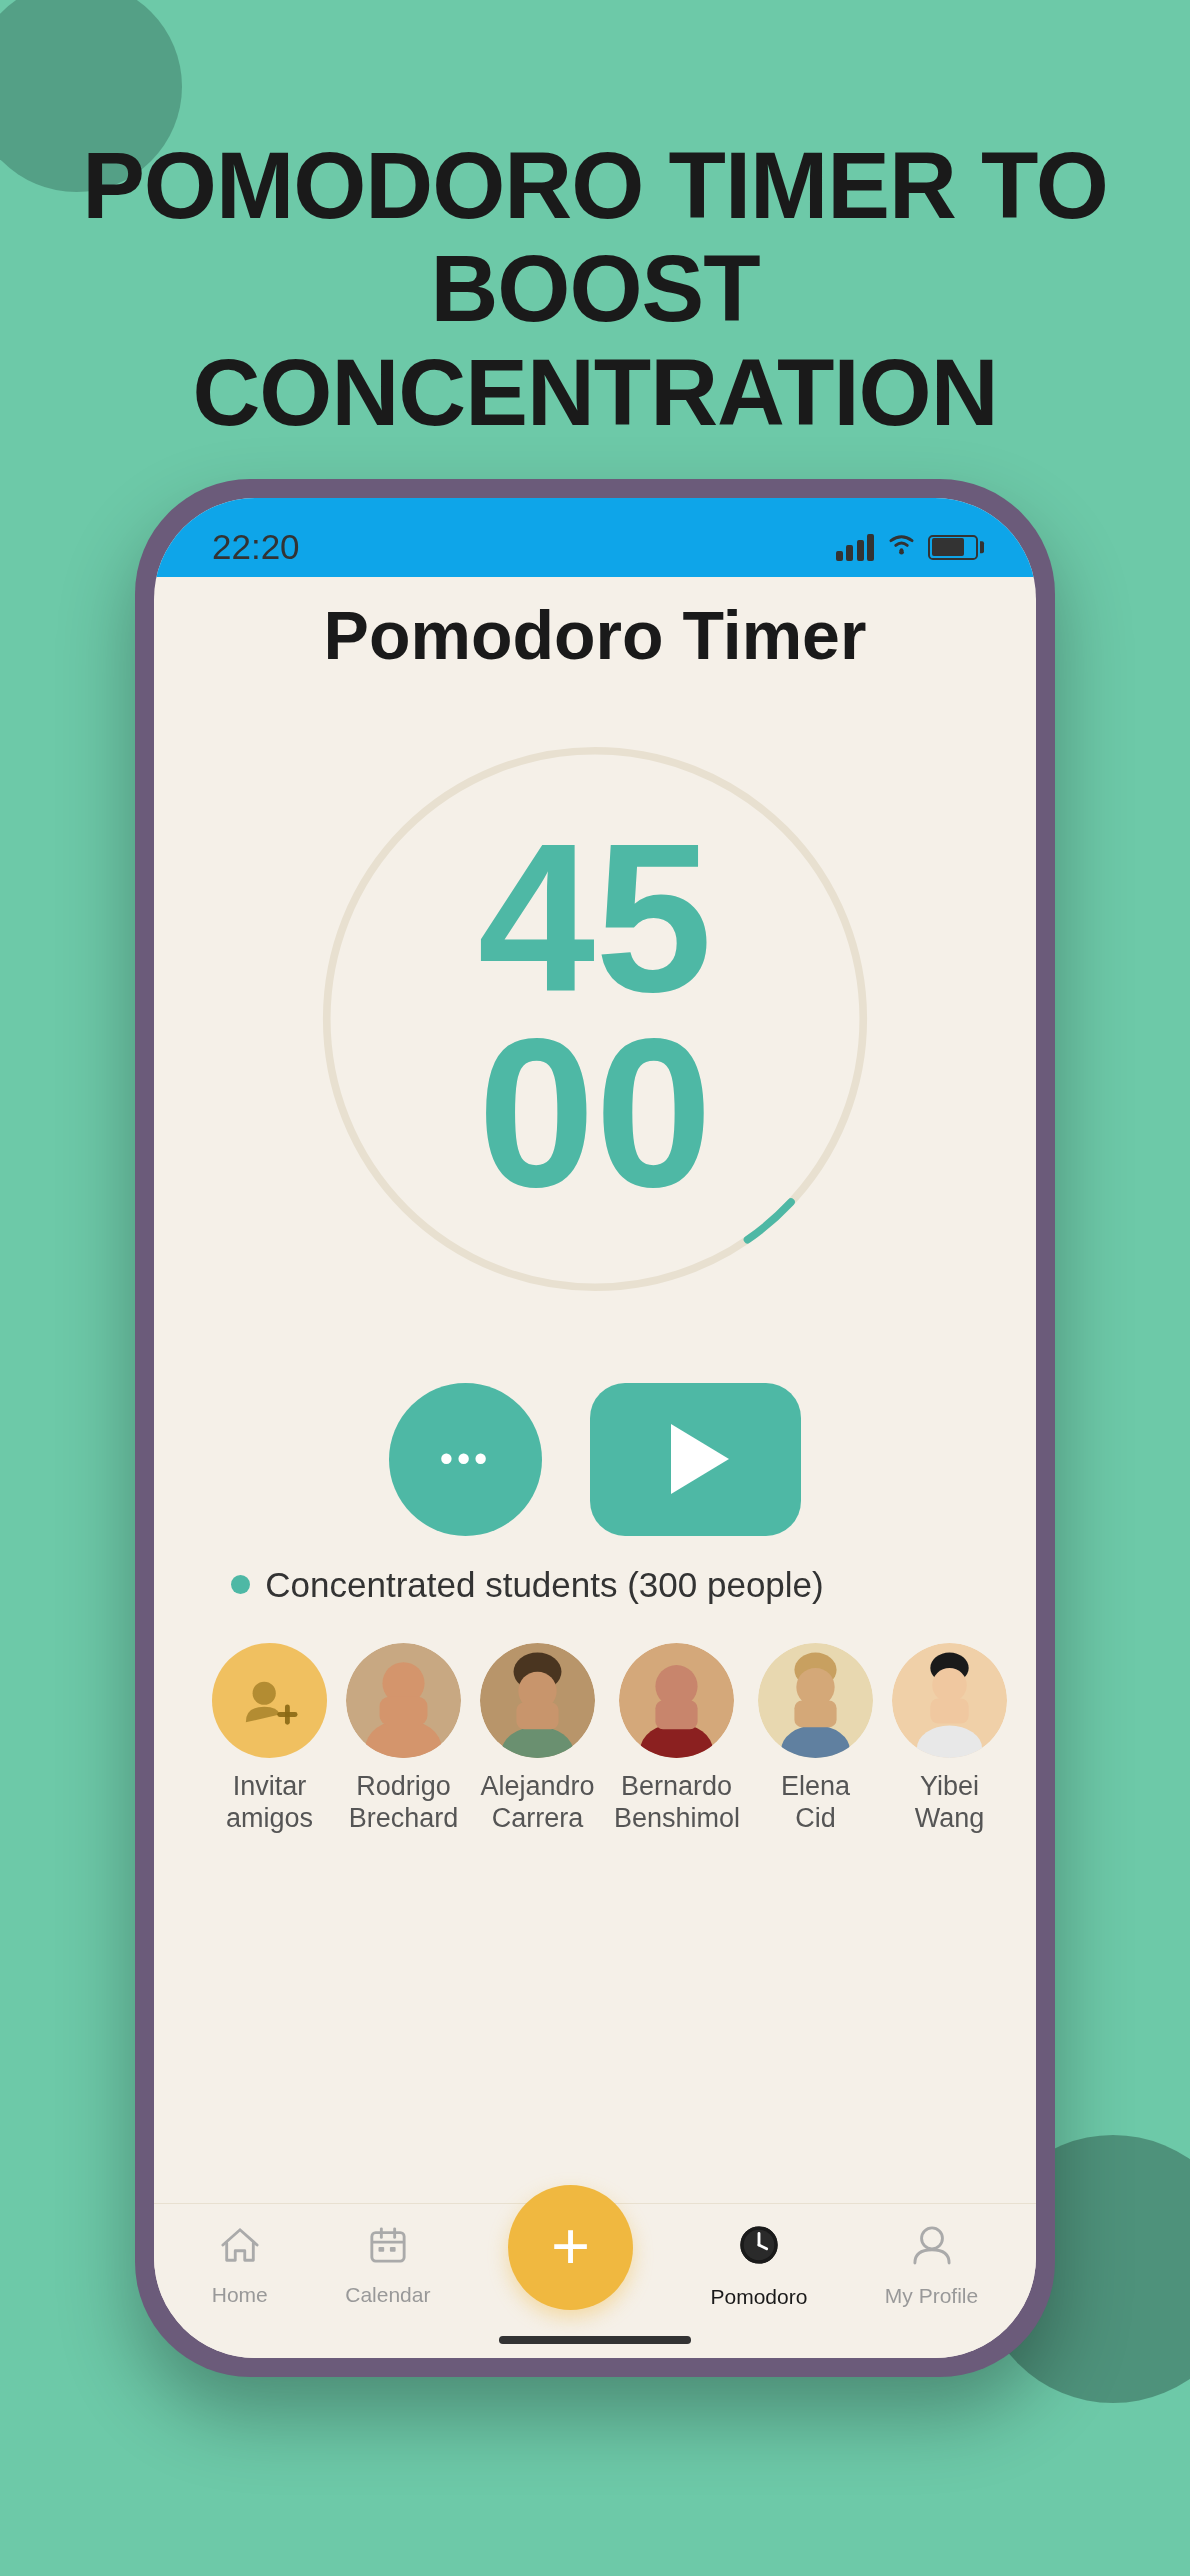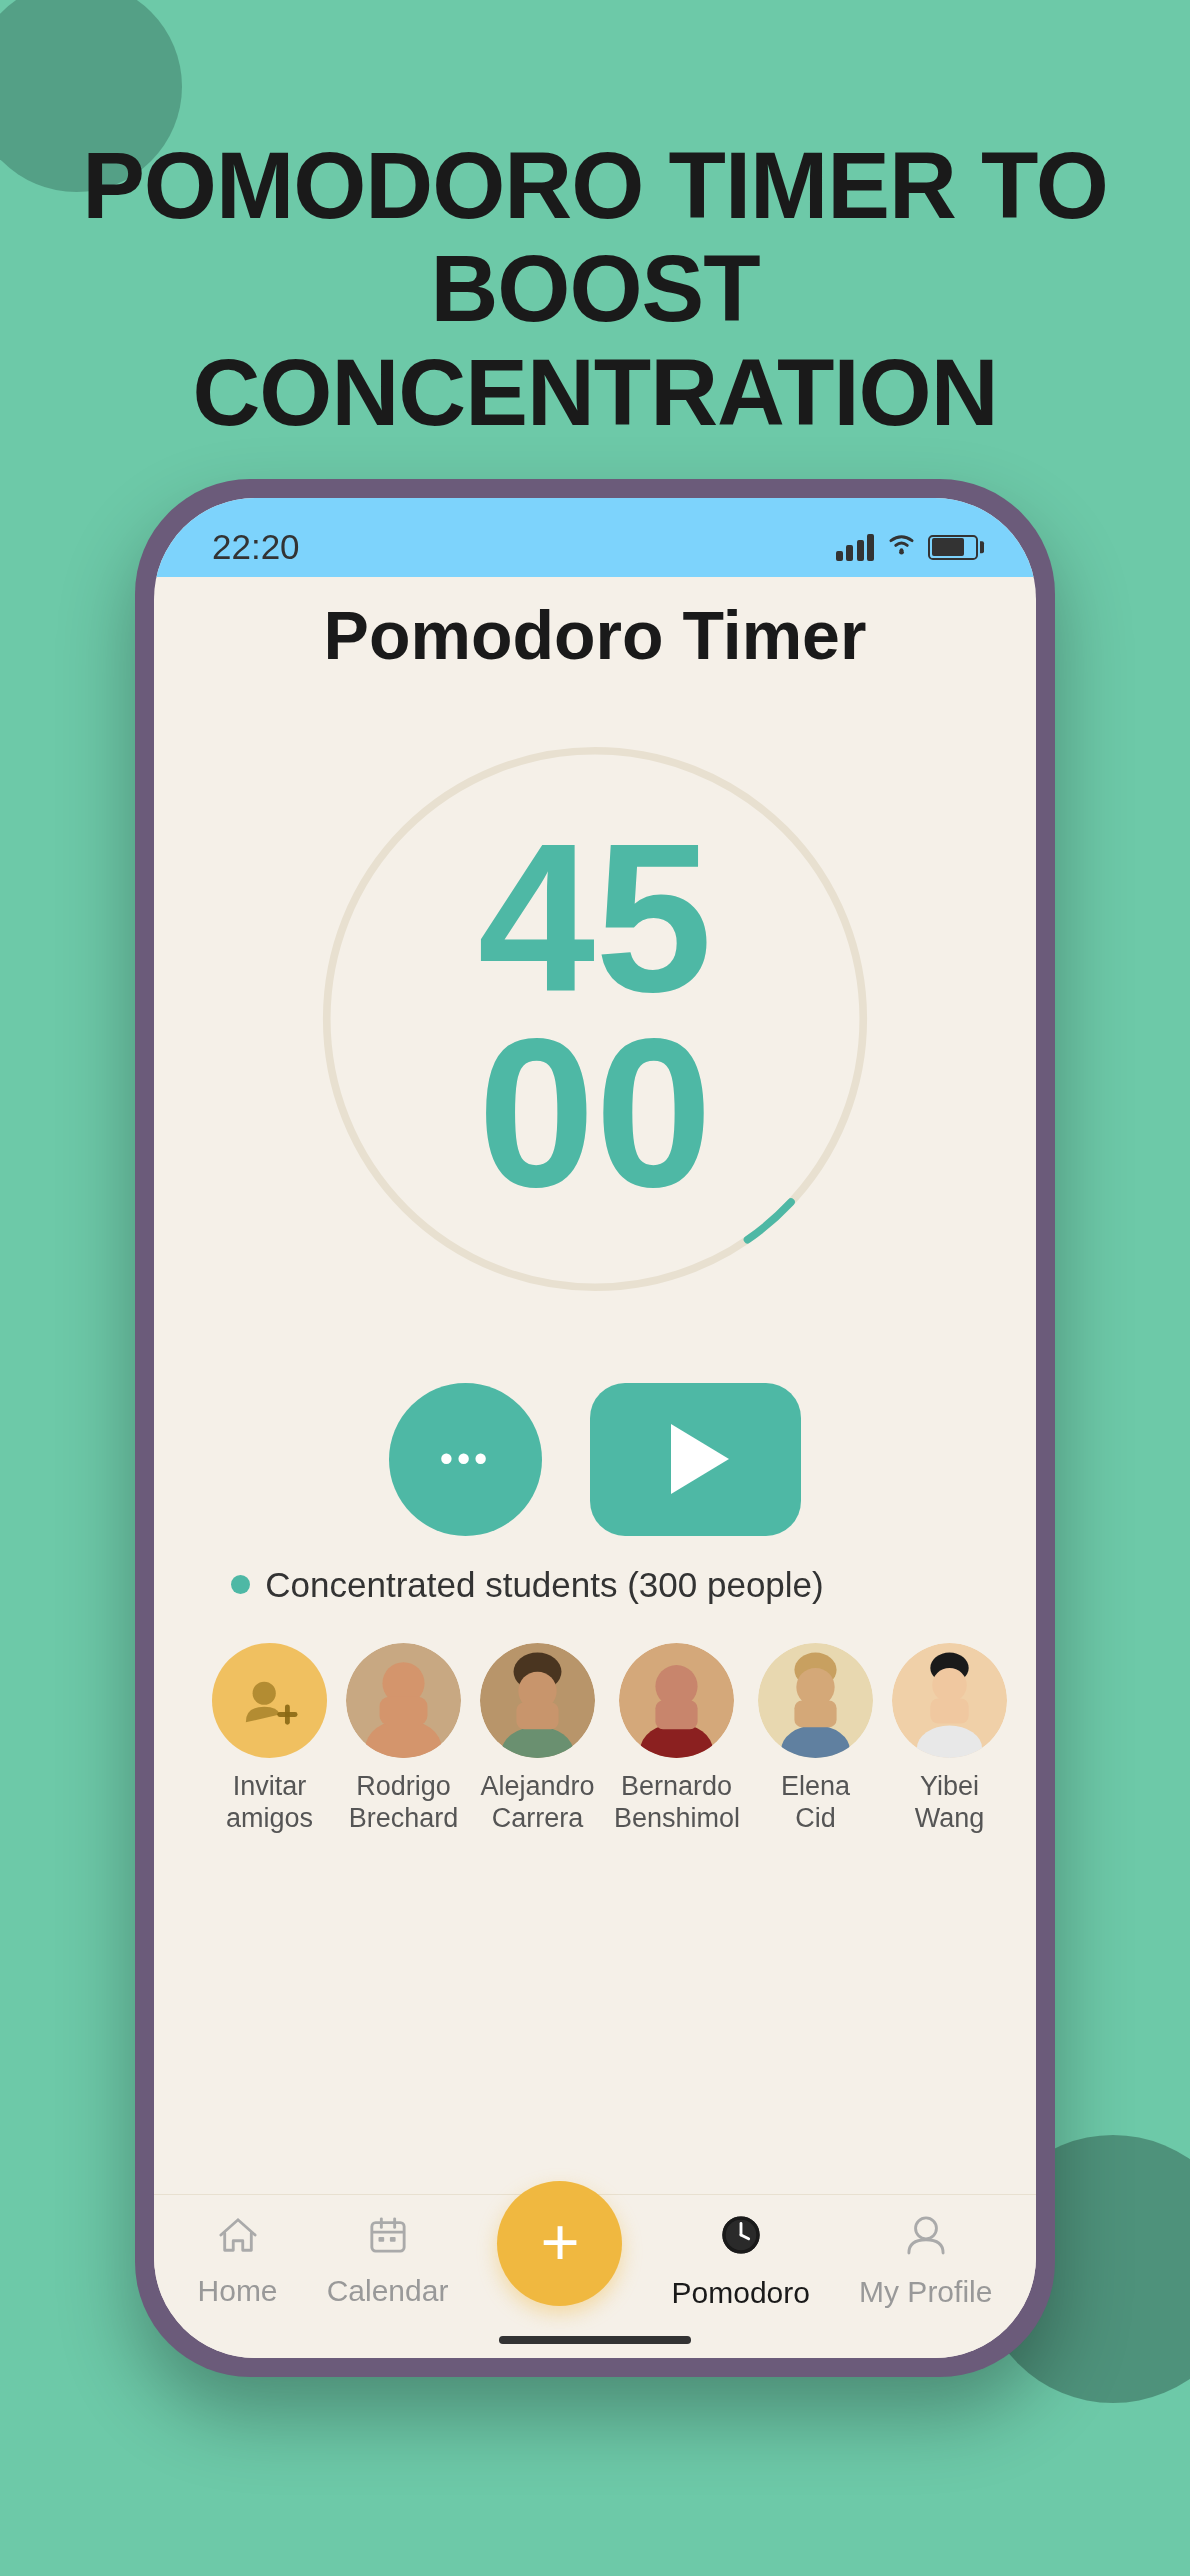--- a/index.html
+++ b/index.html
@@ -73,21 +73,21 @@
       overflow: hidden;
       position: relative;
     }
 
     
     .status-bar {
       display: flex;
       justify-content: space-between;
       align-items: center;
       padding: 29px 58px 9.6px;
-      background: #7dd3fc;
+      background: #0ea5e9;
     }
 
     .status-time {
       font-size: 35px;
       font-weight: 500;
       color: #333;
     }
 
     .status-icons {
       display: flex;
@@ -364,21 +364,21 @@
     .nav-icon {
       font-size: 42px;
       color: #999;
     }
 
     .nav-icon.active {
       color: #1a1a1a;
     }
 
     .nav-label {
-      font-size: 30px;
+      font-size: 21px;
       color: #999;
     }
 
     .nav-label.active {
       color: #1a1a1a;
     }
 
     .nav-plus {
       width: 125px;
       height: 125px;

